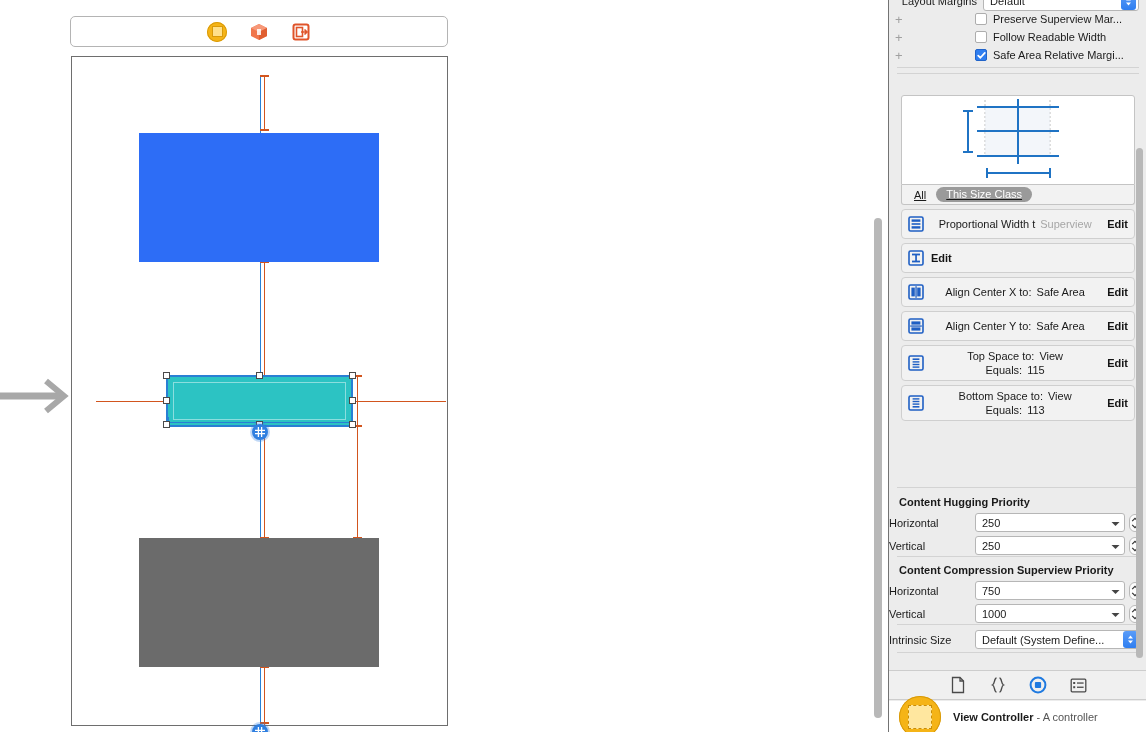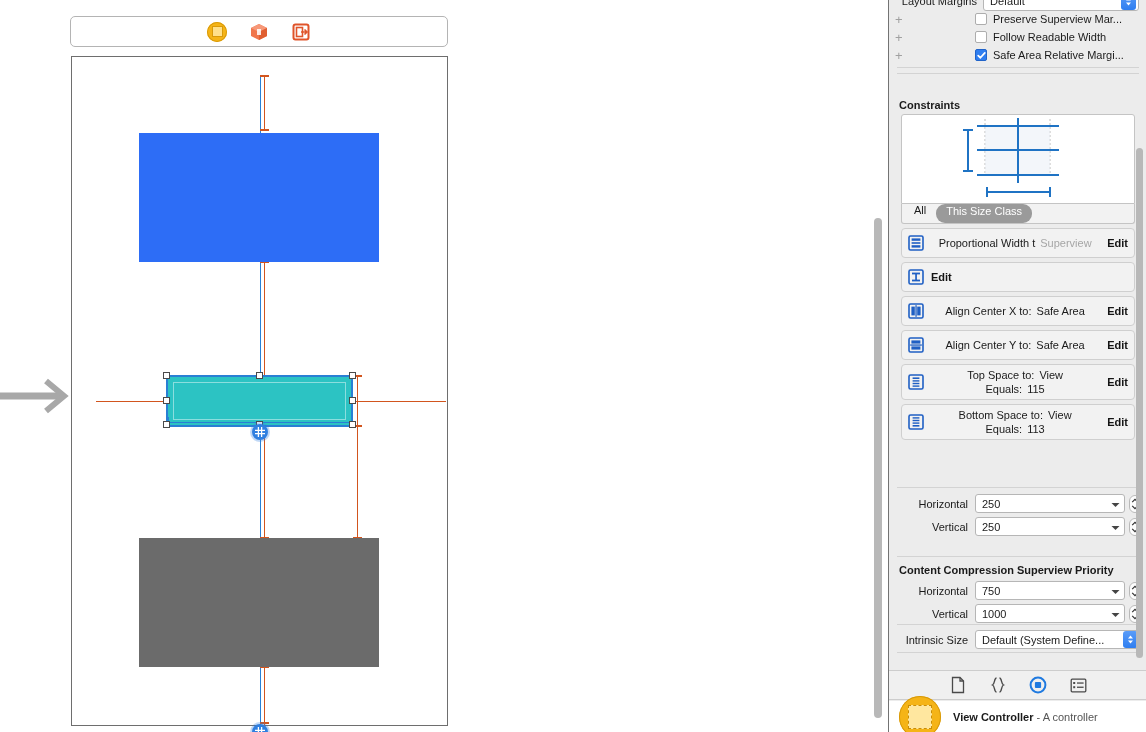--- a/index.html
+++ b/index.html
@@ -155,21 +155,21 @@
   
   .cons-box {
     margin: 0 12px; height: 90px;
     background: #ffffff; border: 1px solid #c4c4c4;
     border-radius: 3px 3px 0 0; position: relative;
   }
   .cons-foot {
     margin: 0 12px; height: 20px;
     background: #f2f2f2; border: 1px solid #c4c4c4; border-top: none;
     border-radius: 0 0 3px 3px;
-    display: flex; padding-left: 12px; gap: 10px;
+    display: flex; align-items: center; padding-left: 12px; gap: 10px; text-decoration: underline;
   }
   .seg-off { font-size: 11px; color: #1a1a1a; }
   .seg-on {
     background: #9a9a9a; color: #ffffff; font-size: 11px;
     border-radius: 9px; padding: 2px 10px; line-height: 11px;
   }
 
   
   .c-item {
     margin: 4px 12px 0 12px; min-height: 30px;
@@ -178,21 +178,21 @@
   }
   .c-ic { width: 18px; height: 18px; flex: 0 0 auto; margin-right: 2px; }
   .c-body { flex: 1; display: flex; flex-direction: column; justify-content: center; align-items: center; padding: 3px 0; }
   .c-line { display: flex; gap: 5px; font-size: 11px; line-height: 14px; white-space: nowrap; }
   .c-line .muted { color: #a6a6a6; }
   .c-edit { font-size: 11px; font-weight: bold; color: #141414; flex: 0 0 auto; padding-left: 4px; }
   .showing { text-align: center; font-size: 10px; color: #8d8d8d; padding: 5px 0 2px 0; }
 
   
   .pr-row { display: flex; align-items: center; height: 23px; padding: 0 6px 0 0; }
-  .pr-label { width: 86px; text-align: right; padding-right: 7px; font-size: 11px; }
+  .pr-label { width: 86px; text-align: left; padding-right: 7px; font-size: 11px; }
   .combo {
     flex: 1; height: 19px; background: #ffffff;
     border: 1px solid #b6b6b6; border-radius: 3px;
     display: flex; align-items: center; padding: 0 4px 0 6px;
     font-size: 11px;
   }
   .combo-text { flex: 1; }
   .stepper {
     width: 13px; height: 19px; margin-left: 3px; flex: 0 0 auto;
     display: flex; flex-direction: column; align-items: center; justify-content: center;
@@ -366,21 +366,20 @@
           <span class="cb-label">Safe Area Relative Margi...</span>
         </div>
 
         <div class="hr"></div>
 
 
         <div class="hr" style="margin-top:5px;"></div>
       </div>
 
       <div style="position:absolute; left:0; top:95px; width:258px;">
-        <div class="sec-title">Constraints</div>
 
         <div class="cons-box">
           <svg width="232" height="88" viewBox="0 0 232 88" style="display:block;">
             <g stroke="#bcbcbc" stroke-width="1" stroke-dasharray="2,2">
               <line x1="83" y1="4" x2="83" y2="60"></line>
               <line x1="148" y1="4" x2="148" y2="60"></line>
             </g>
             <rect x="83" y="10" width="65" height="50" fill="#eaeff5" opacity="0.55"></rect>
             <g stroke="#1f73c4" stroke-width="2" fill="none">
               <line x1="75" y1="11" x2="157" y2="11"></line>
@@ -511,20 +510,21 @@
               <span>113</span>
             </span>
           </span>
           <span class="c-edit">Edit</span>
         </div>
 
       </div>
 
       <div style="position:absolute; left:0; top:487px; width:258px;">
         <div class="hr" style="margin:0 8px 4px 8px;"></div>
+        <div class="sec-title" style="padding-left:10px;">Content Hugging Priority</div>
 
         <div class="pr-row">
           <span class="pr-label">Horizontal</span>
           <span class="combo">
             <span class="combo-text">250</span>
             <span>
               <svg width="9" height="6" viewBox="0 0 9 6">
                   <path d="M0.5 1 L4.5 5 L8.5 1" fill="#444"></path>
                 </svg>
             </span>

